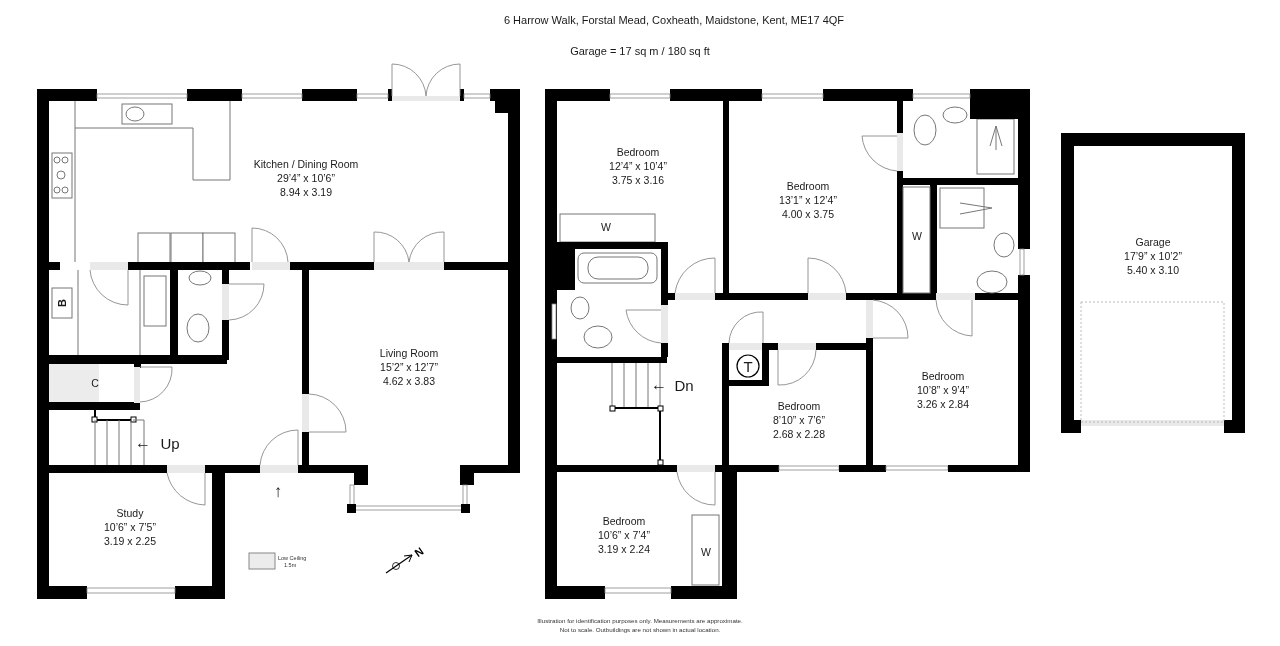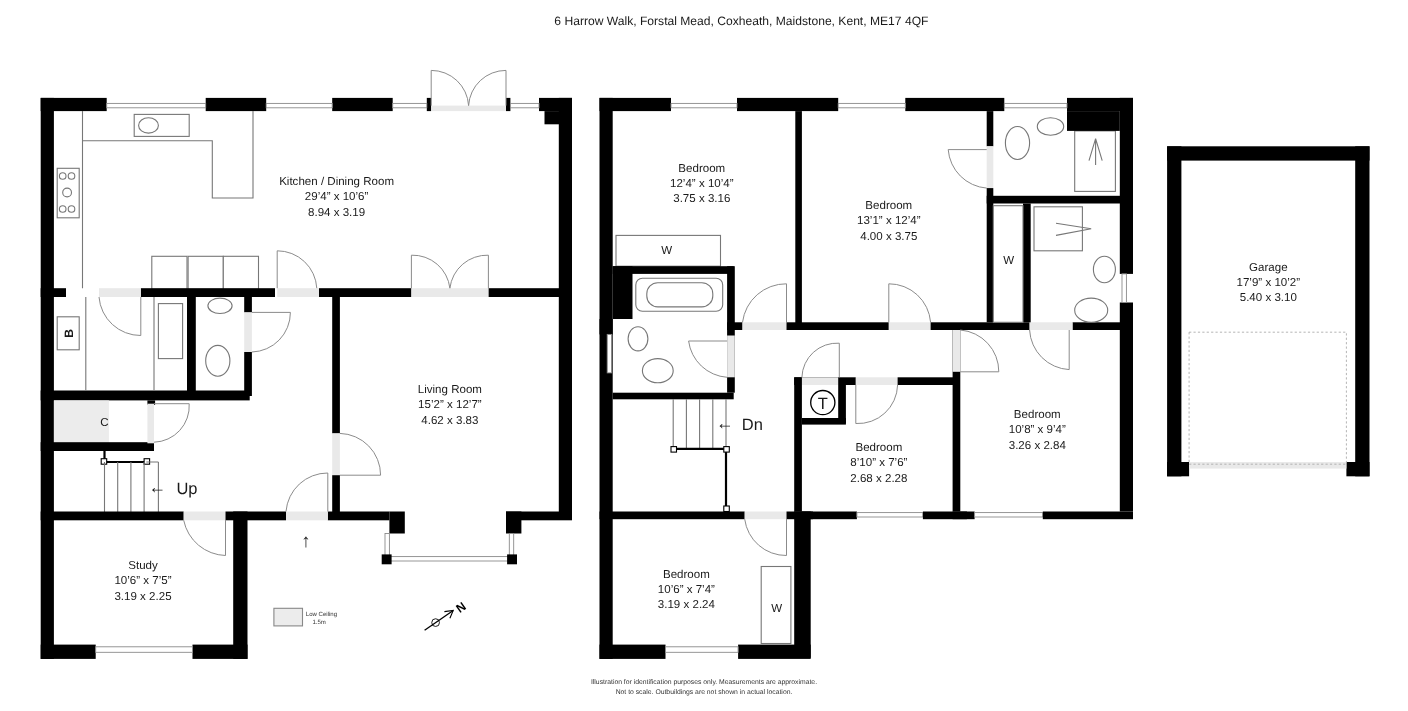--- a/index.html
+++ b/index.html
@@ -15,20 +15,21 @@
   .fx { fill: #fff; stroke: #777; stroke-width: 1; }
   .door { fill: none; stroke: #8a8a8a; stroke-width: 0.9; }
   .gap { fill: #e9e9e9; }
   .win { fill: #fff; stroke: #888; stroke-width: 0.8; }
 </style>
 </head>
 <body>
 
 <div class="hdr title">6 Harrow Walk, Forstal Mead, Coxheath, Maidstone, Kent, ME17 4QF</div>
 <div class="hdr area">
+  <div>Garage = 17 sq m / 180 sq ft</div>
 </div>
 
 <svg width="1280" height="646" viewBox="0 0 1280 646">
 
   <g>
 
     <rect class="wall" x="37" y="89" width="12" height="510"></rect>
     <rect class="wall" x="37" y="89" width="60" height="12"></rect>
     <rect class="wall" x="187" y="89" width="55" height="12"></rect>
     <rect class="wall" x="302" y="89" width="55" height="12"></rect>

